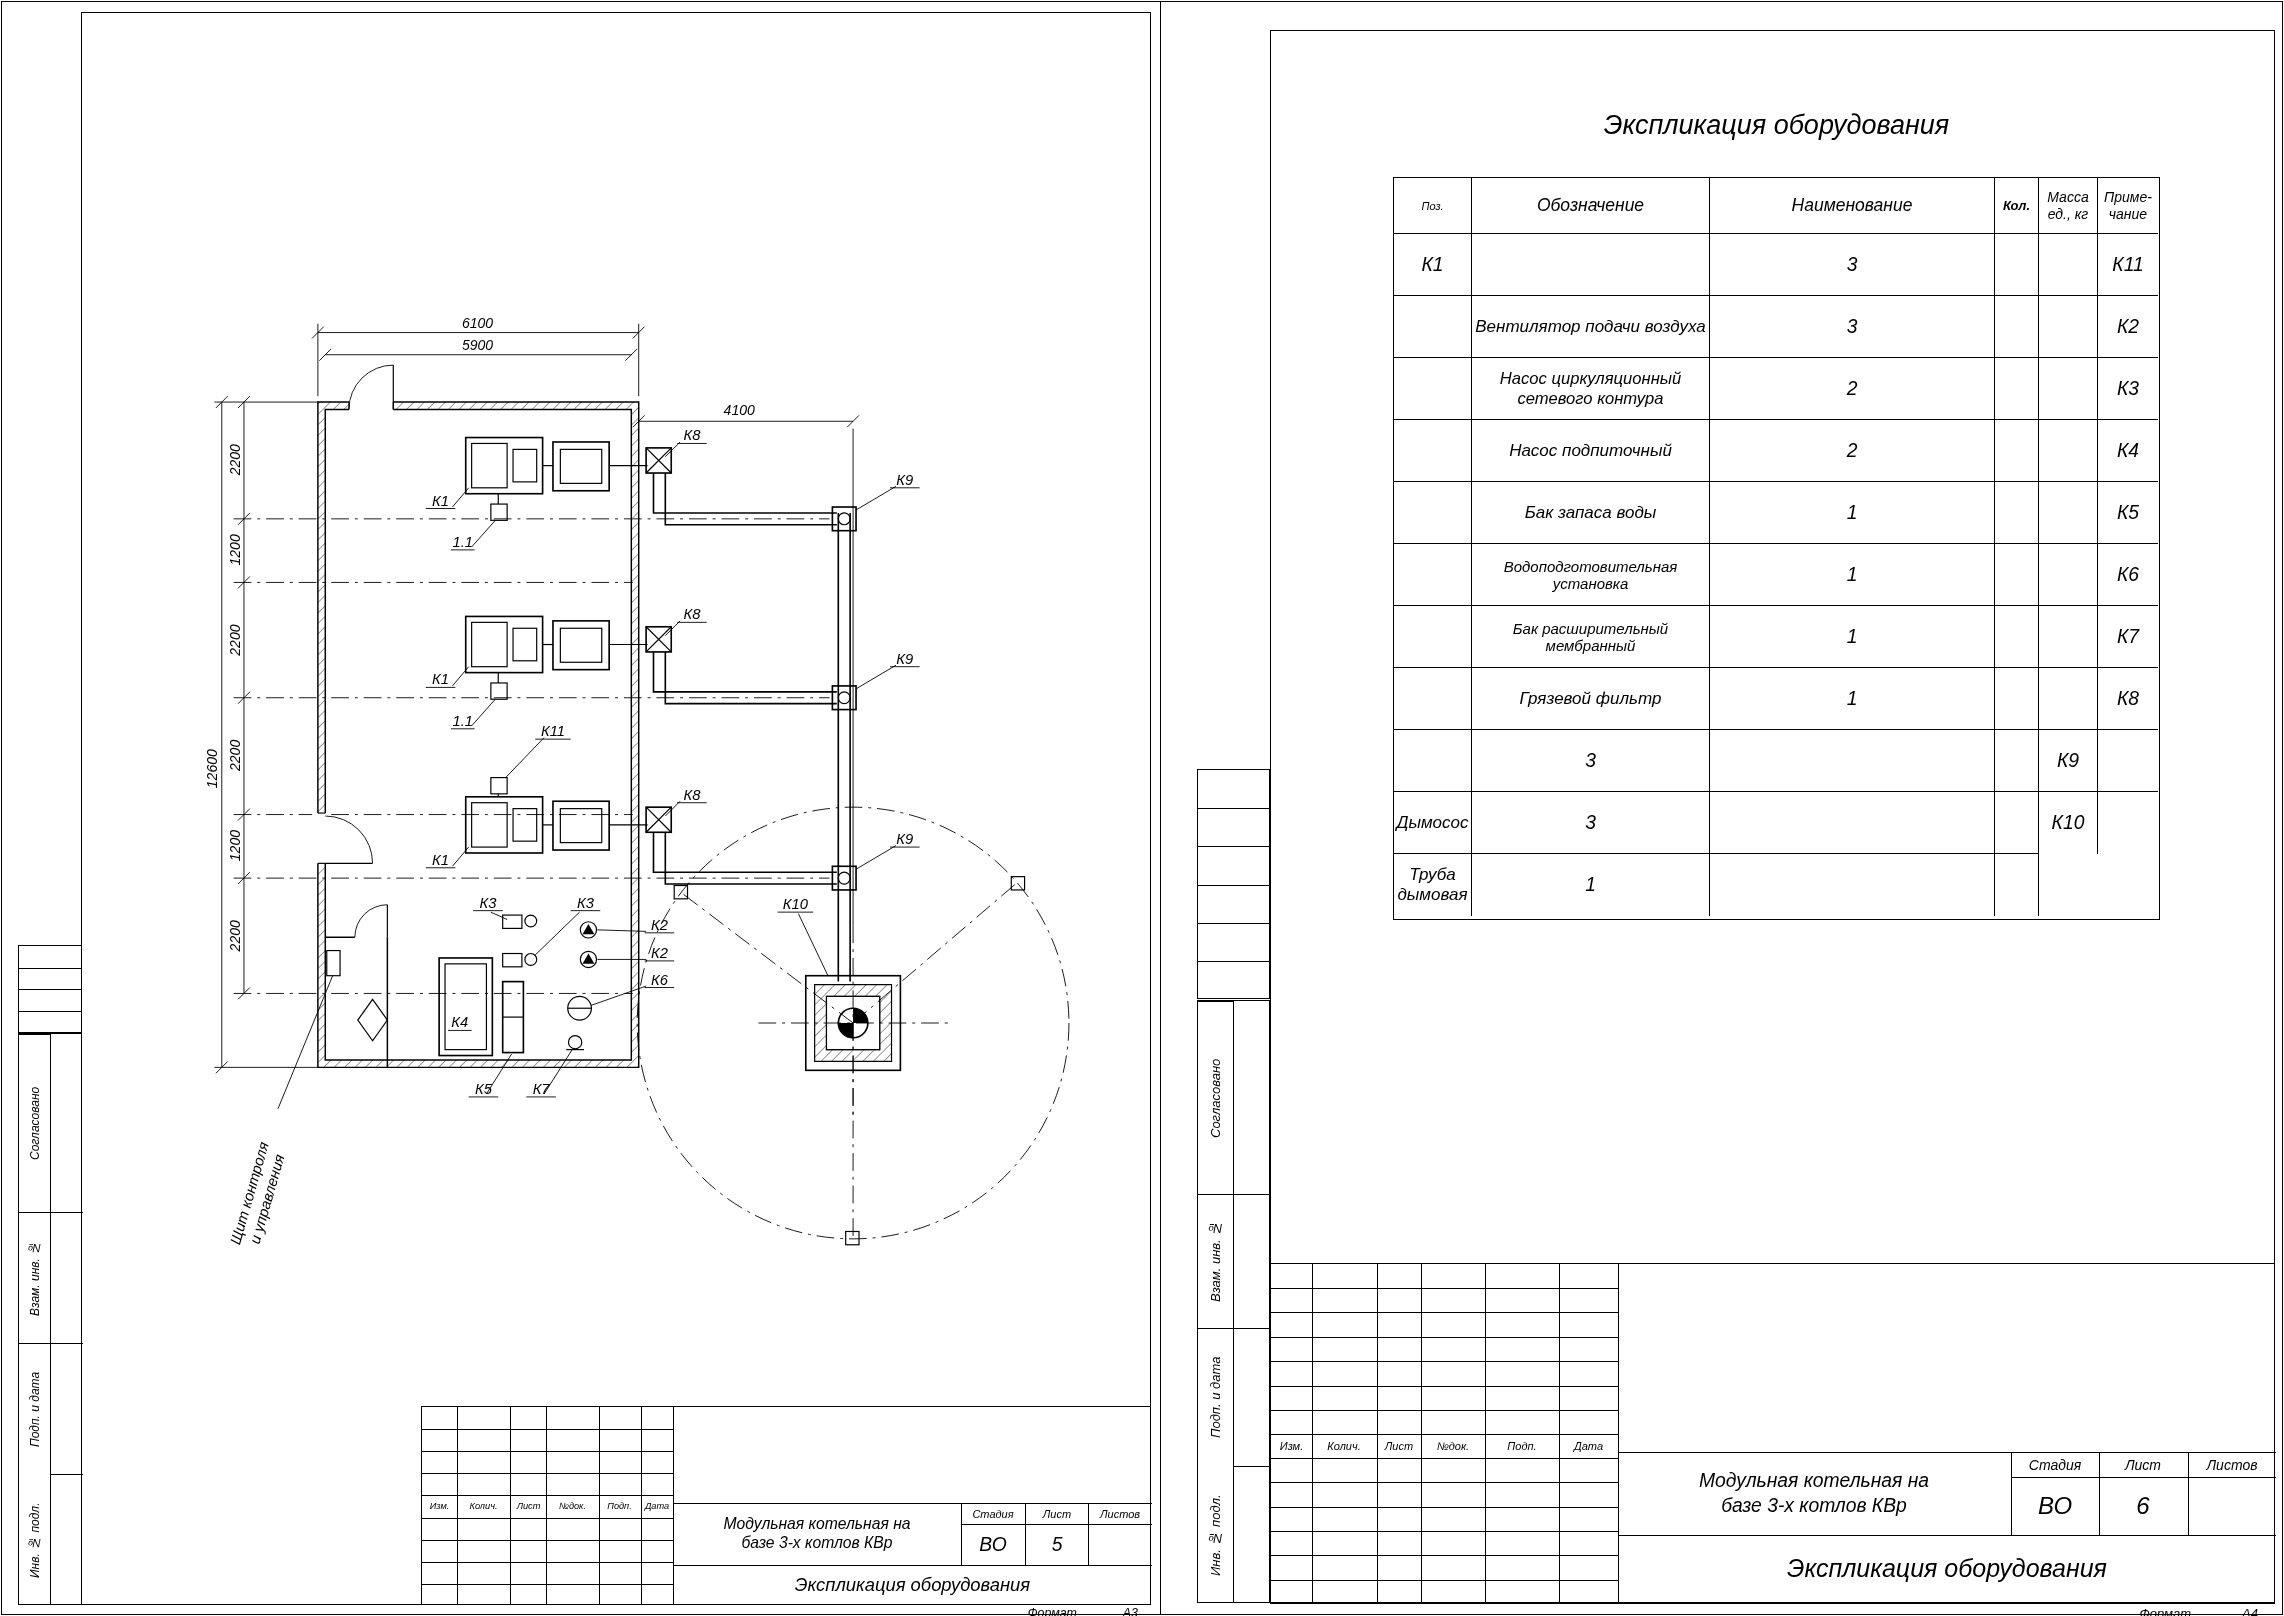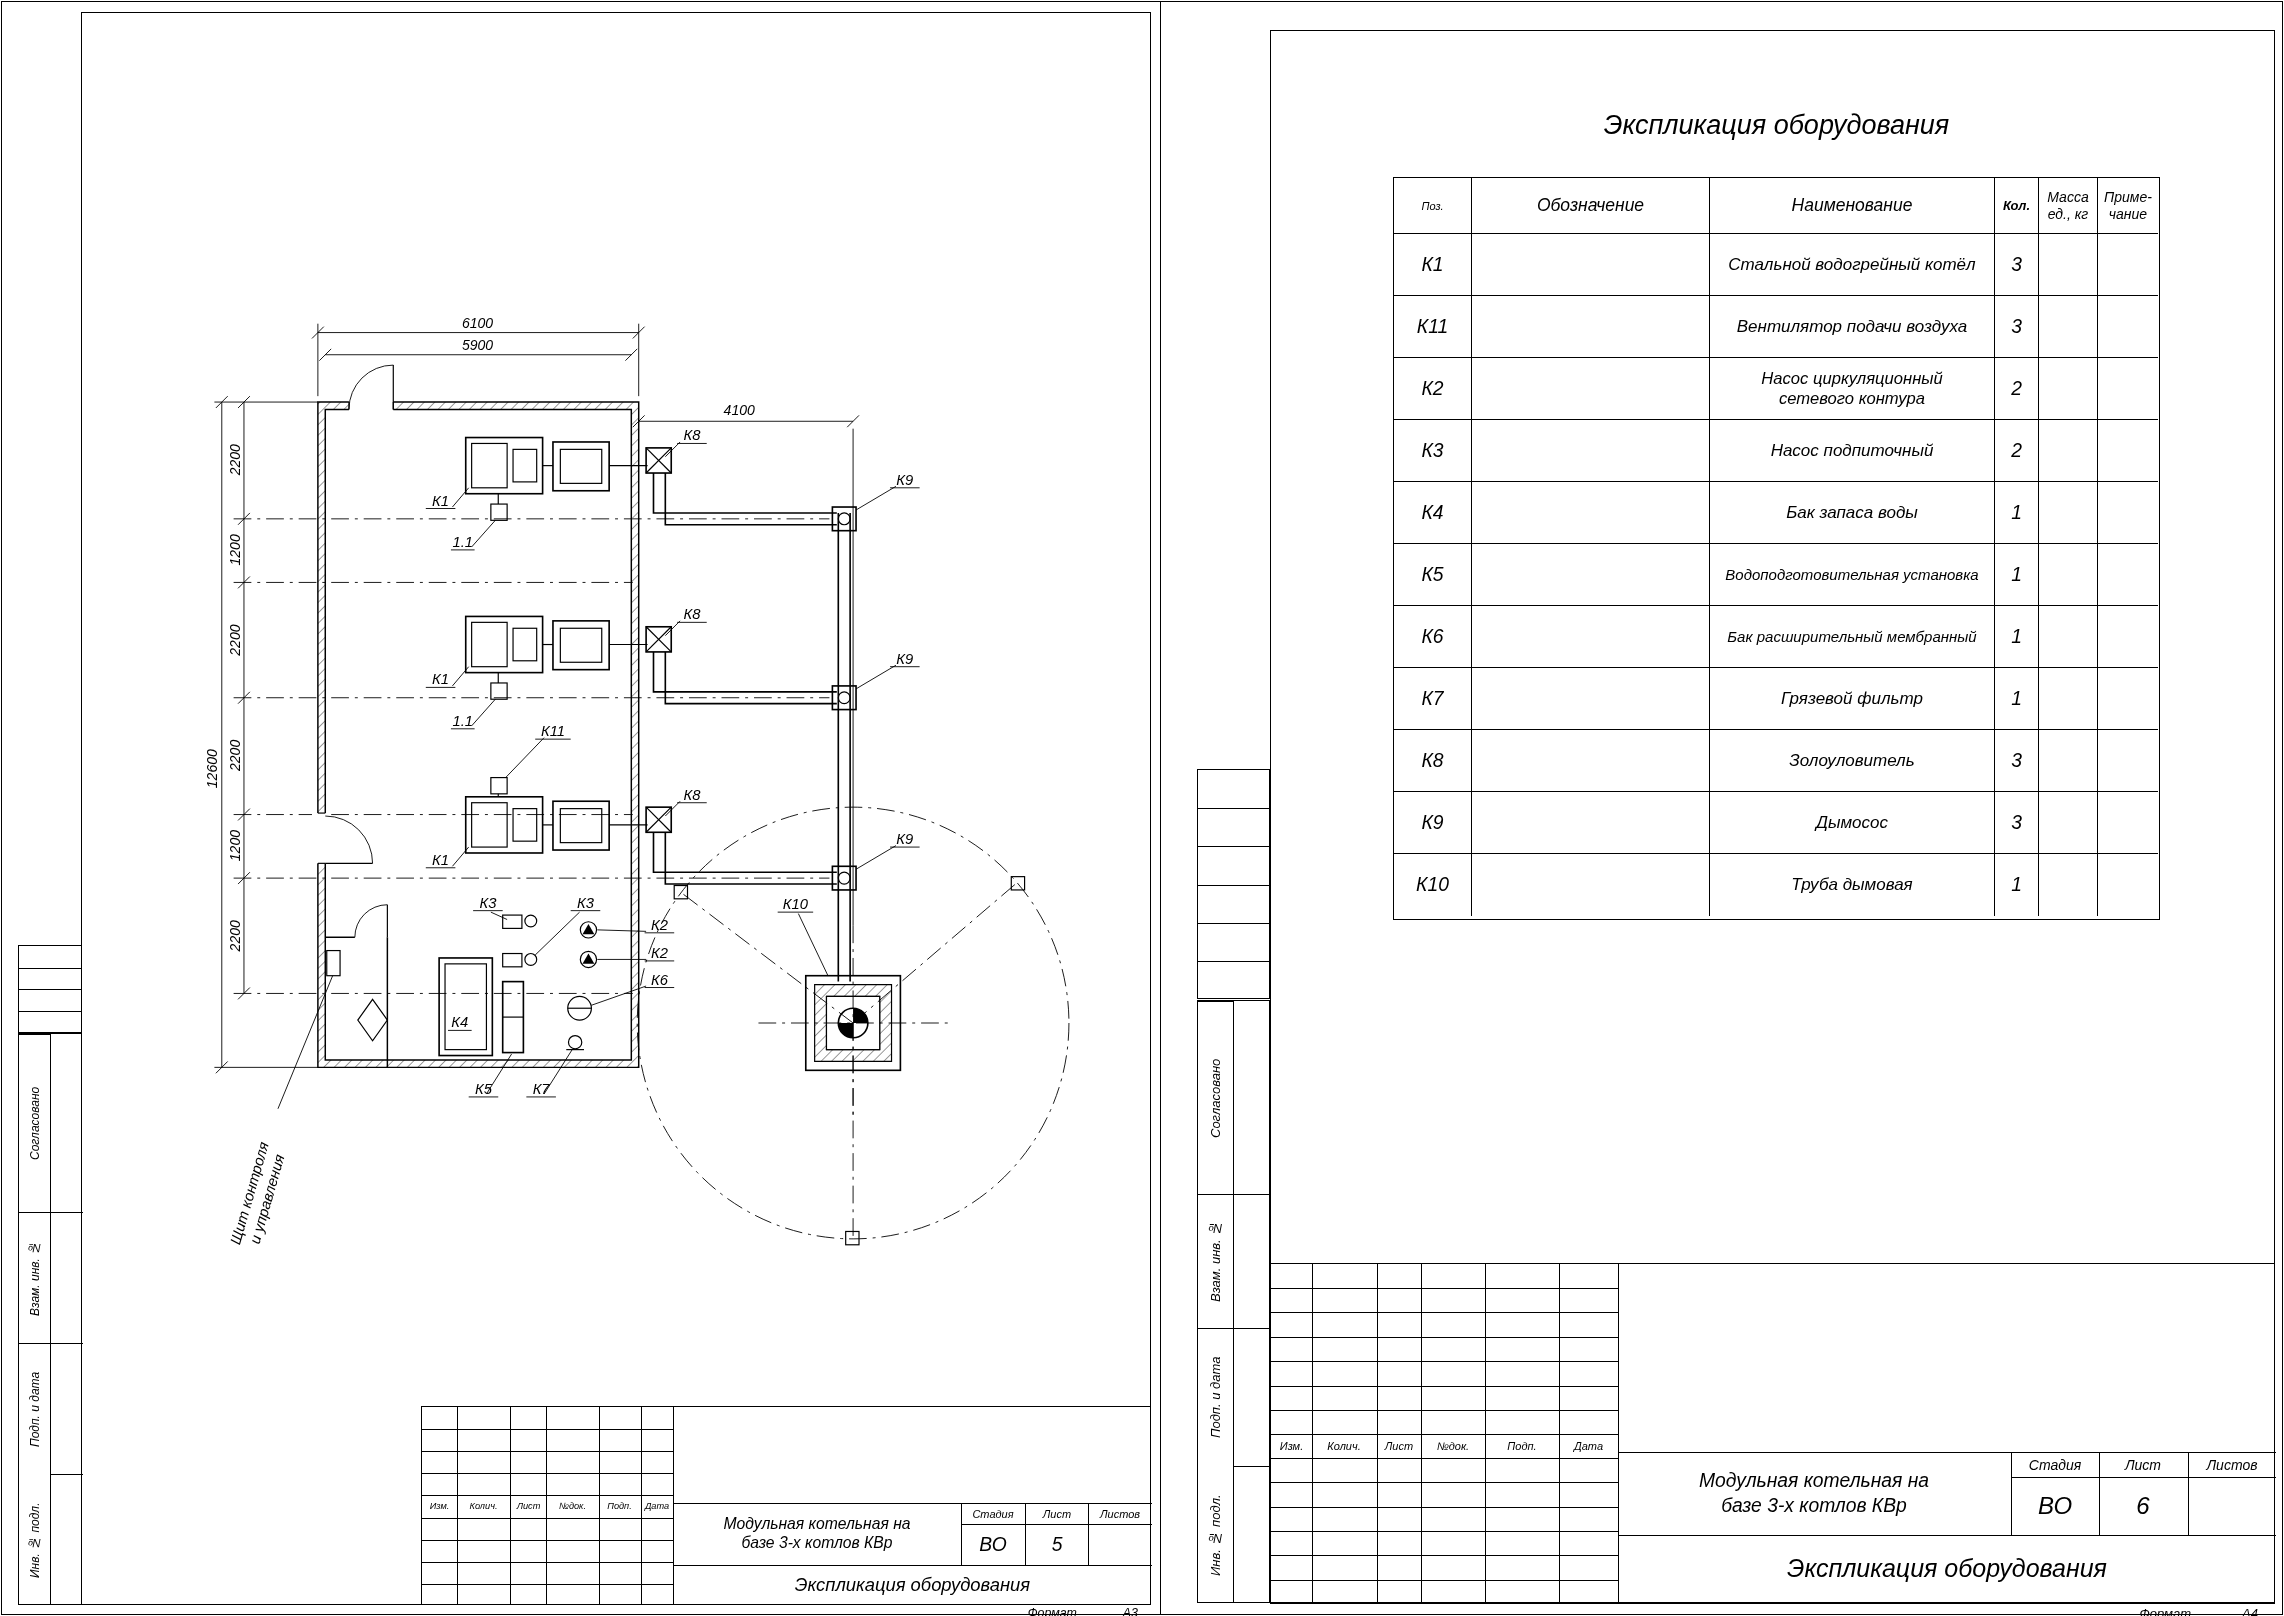--- a/index.html
+++ b/index.html
@@ -400,21 +400,20 @@
     <div class="tc" style="font-size:17.5px;">Обозначение</div>
     <div class="tc" style="font-size:17.5px;">Наименование</div>
     <div class="tc" style="font-size:13px;font-weight:bold;">Кол.</div>
     <div class="tc preline" style="font-size:14px;line-height:1.15;">Масса
 ед., кг</div>
     <div class="tc preline" style="font-size:14px;line-height:1.15;">Приме-
 чание</div>
 
     <div class="tc" style="font-size:19.3px;">К1</div>
     <div class="tc"></div>
-    <div class="tc" style="font-size:17px;">Стальной водогрейный котёл</div>
     <div class="tc" style="font-size:19.3px;">3</div>
     <div class="tc"></div>
     <div class="tc"></div>
 
     <div class="tc" style="font-size:19.3px;">К11</div>
     <div class="tc"></div>
     <div class="tc" style="font-size:17px;">Вентилятор подачи воздуха</div>
     <div class="tc" style="font-size:19.3px;">3</div>
     <div class="tc"></div>
     <div class="tc"></div>
@@ -457,21 +456,20 @@
 
     <div class="tc" style="font-size:19.3px;">К7</div>
     <div class="tc"></div>
     <div class="tc" style="font-size:17px;">Грязевой фильтр</div>
     <div class="tc" style="font-size:19.3px;">1</div>
     <div class="tc"></div>
     <div class="tc"></div>
 
     <div class="tc" style="font-size:19.3px;">К8</div>
     <div class="tc"></div>
-    <div class="tc" style="font-size:17px;">Золоуловитель</div>
     <div class="tc" style="font-size:19.3px;">3</div>
     <div class="tc"></div>
     <div class="tc"></div>
 
     <div class="tc" style="font-size:19.3px;">К9</div>
     <div class="tc"></div>
     <div class="tc" style="font-size:17px;">Дымосос</div>
     <div class="tc" style="font-size:19.3px;">3</div>
     <div class="tc"></div>
     <div class="tc"></div>

